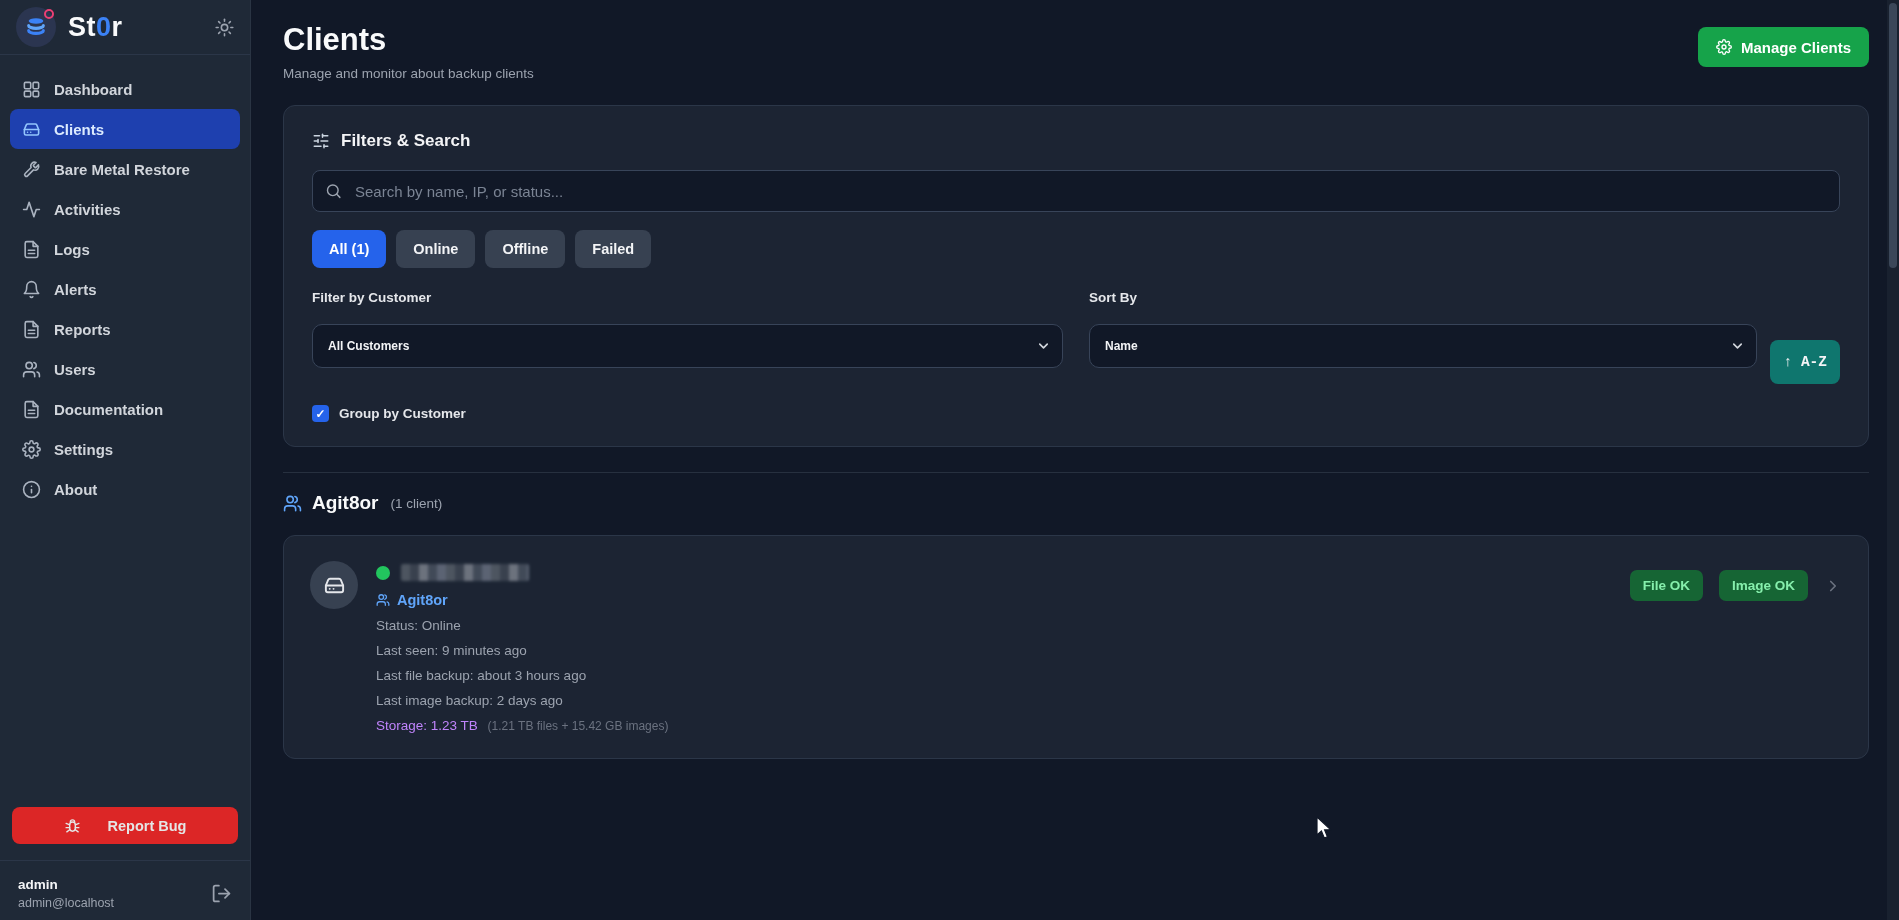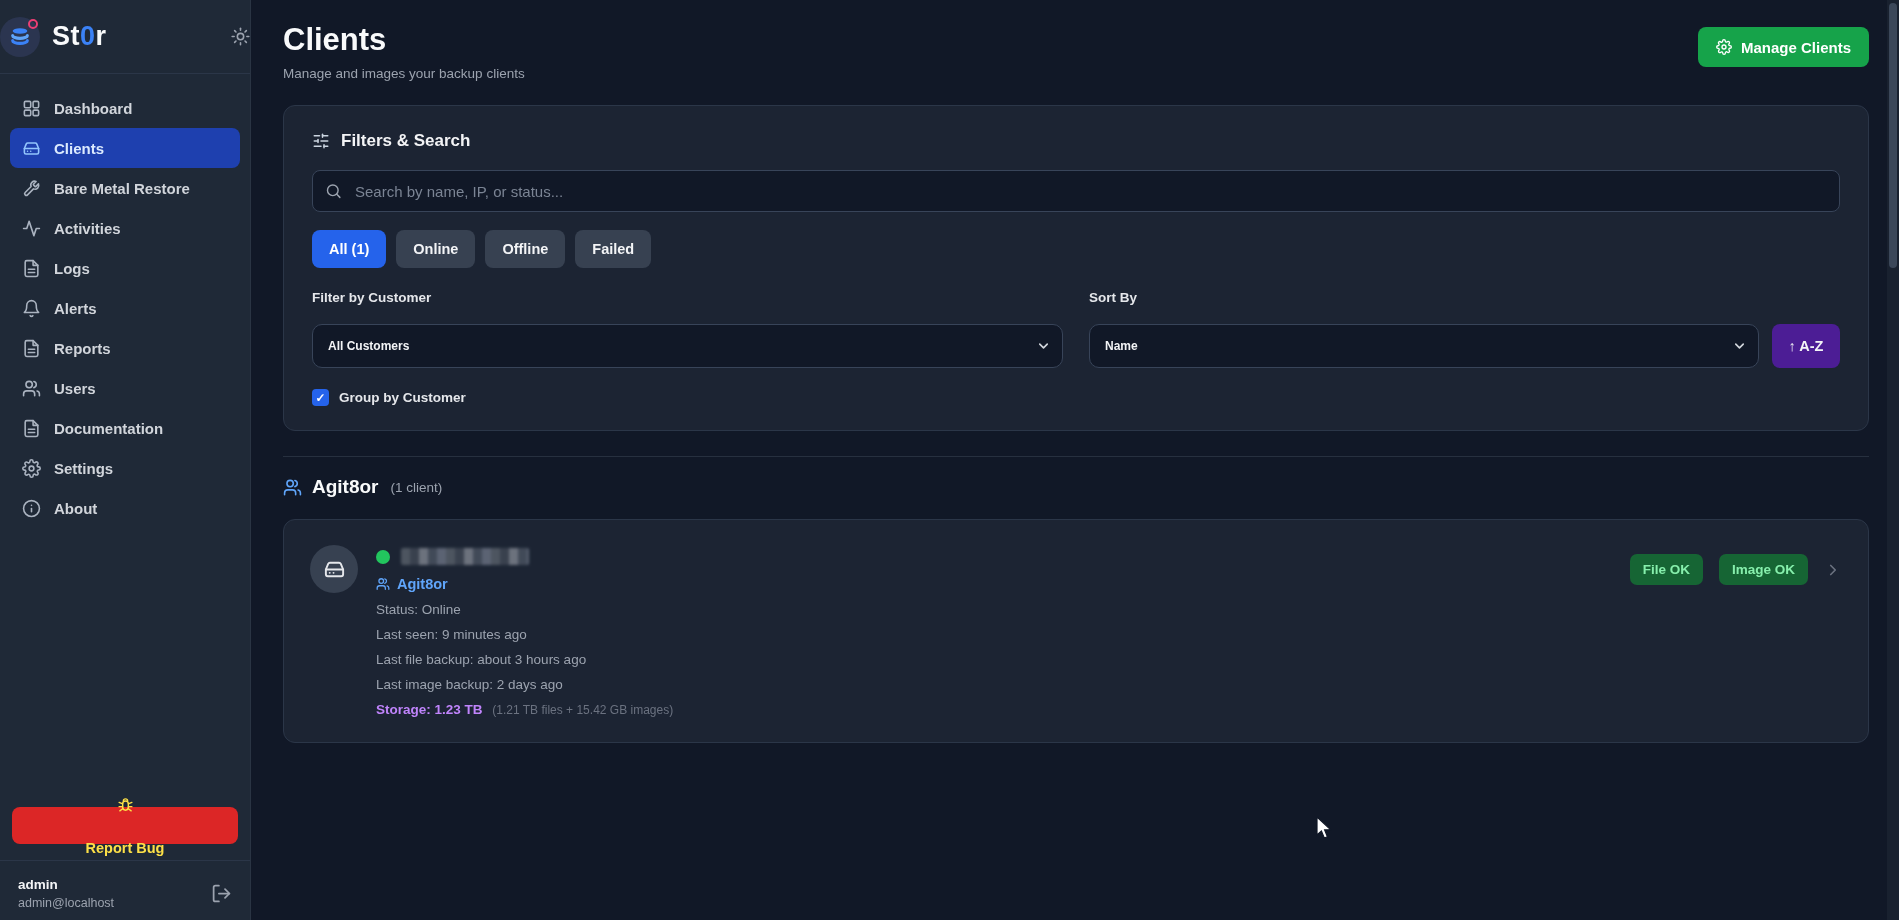--- a/index.html
+++ b/index.html
@@ -11,22 +11,22 @@
   }
   svg { display:block; }
 
   
   .sidebar {
     width:251px; min-width:251px; height:100%;
     background:#1f2937; border-right:1px solid #2a3443;
     display:flex; flex-direction:column;
   }
   .sb-header {
-    height:74px; display:flex; align-items:center; gap:12px;
-    padding:0 0; border-bottom:1px solid #2b3648;
+    height:55px; display:flex; align-items:center; gap:12px;
+    padding:0 16px; border-bottom:1px solid #2b3648;
   }
   .logo-badge {
     width:40px; height:40px; border-radius:50%;
     background:#2b3550; display:flex; align-items:center; justify-content:center;
     position:relative; flex:none;
   }
   .logo-badge .ring {
     position:absolute; top:2px; right:2px; width:10px; height:10px;
     border:2.5px solid #ec3f74; border-radius:50%; background:transparent;
   }
@@ -41,25 +41,24 @@
     height:40px; padding:0 12px; border-radius:8px;
     color:#d1d5db; font-size:15px; font-weight:700; cursor:pointer;
   }
   .nav-item .ic { color:#aab3c0; flex:none; }
   .nav-item.active { background:#1e40af; color:#dbeafe; }
   .nav-item.active .ic { color:#93c5fd; }
 
   .sb-bottom { margin-top:auto; }
   .report-bug {
     margin:0 12px 16px 12px; height:37px; border-radius:8px;
-    background:#dc2626; color:#fde047; font-weight:800; font-size:14.5px;
+    background:#dc2626; color:#e5e5e5; font-weight:800; font-size:14.5px;
     display:flex; align-items:center; justify-content:center; gap:27px;
     border:none; cursor:pointer; width:calc(100% - 24px);
     font-family:"Liberation Sans", sans-serif;
-    flex-direction:column;
   }
   .sb-footer {
     border-top:1px solid #2b3648; padding:16px 18px 10px 18px;
     display:flex; align-items:center;
   }
   .sb-user { flex:1; }
   .sb-user .uname { font-size:13.5px; font-weight:800; color:#f3f4f6; }
   .sb-user .uemail { font-size:12.5px; color:#9ca3af; margin-top:4px; }
   .logout { color:#9ca3af; cursor:pointer; }
 
@@ -114,24 +113,25 @@
     padding:0 36px 0 15px; appearance:none; -webkit-appearance:none; outline:none;
     font-family:"Liberation Sans", sans-serif; cursor:pointer;
   }
   .sel-wrap .chev {
     position:absolute; right:12px; top:50%; transform:translateY(-50%);
     color:#d1d5db; pointer-events:none;
   }
   .sort-row { display:flex; align-items:flex-start;border-radius:8px; }
   .az-btn {
     margin-left:13px; height:44px; min-width:68px; padding:0 13px;
-    background:#4c1d95; border:none; border-radius:8px; cursor:pointer;
+    background:#0f766e; border:none; border-radius:8px; cursor:pointer;
     color:#f3f4f6; font-size:14.5px; font-weight:800;
     display:flex; align-items:center; justify-content:center; gap:4px;
-    font-family:Liberation Sans, sans-serif;
+    font-family:Liberation Mono, monospace;
+    margin-top:16px;
   }
 
   .group-check { display:flex; align-items:center; gap:10px; margin-top:21px; cursor:pointer; }
   .checkbox {
     width:17px; height:17px; background:#2563eb; border-radius:4px;
     display:flex; align-items:center; justify-content:center;
     color:#fff; font-size:12px; font-weight:800;
   }
   .group-check .lbl { font-size:13.5px; font-weight:800; color:#e5e7eb; }
 
@@ -157,21 +157,21 @@
   .redacted {
     width:128px; height:17px; border-radius:2px;
     background:
       repeating-linear-gradient(90deg,#4b5563 0 9px,#374151 9px 18px,#6b7280 18px 27px,#3f4a5c 27px 36px,#596377 36px 45px),
       #4b5563;
     filter:blur(1.6px) saturate(0.8);
   }
   .cust-link { display:flex; align-items:center; gap:7px; margin-top:11px; color:#60a5fa; font-size:14.5px; font-weight:700; cursor:pointer; }
   .meta { font-size:13.5px; color:#9ca3af; margin-top:10px; }
   .storage-row { margin-top:10px; font-size:13.5px; }
-  .storage-main { color:#c084fc; font-weight:700; }
+  .storage-main { color:#c084fc; font-weight:400; }
   .storage-detail { color:#6b7280; font-size:12px; margin-left:6px; }
 
   .client-right { display:flex; align-items:center; gap:16px; margin-top:9px;padding-left:8px; }
   .badge {
     background:#15603a; background:#166534; color:#86efac;
     font-size:13.5px; font-weight:800; padding:8px 13px; border-radius:7px;
   }
   .client-right .chev-r { color:#6b7280; }
 
   
@@ -353,21 +353,21 @@
       </div>
     </div>
   </div>
 </aside>
 
 <main class="main">
 
   <div class="page-head">
     <div>
       <h1 class="page-title">Clients</h1>
-      <div class="page-sub">Manage and images your backup clients</div>
+      <div class="page-sub">Manage and monitor about backup clients</div>
     </div>
     <button class="manage-btn">
       <span>
           <svg width="16" height="16" viewBox="0 0 24 24" fill="none" stroke="currentColor" stroke-width="2" stroke-linecap="round" stroke-linejoin="round">
             <circle cx="12" cy="12" r="3"></circle>
             <path d="M19.4 15a1.65 1.65 0 00.33 1.82l.06.06a2 2 0 11-2.83 2.83l-.06-.06a1.65 1.65 0 00-1.82-.33 1.65 1.65 0 00-1 1.51V21a2 2 0 11-4 0v-.09a1.65 1.65 0 00-1-1.51 1.65 1.65 0 00-1.82.33l-.06.06a2 2 0 11-2.83-2.83l.06-.06a1.65 1.65 0 00.33-1.82 1.65 1.65 0 00-1.51-1H3a2 2 0 110-4h.09a1.65 1.65 0 001.51-1 1.65 1.65 0 00-.33-1.82l-.06-.06a2 2 0 112.83-2.83l.06.06a1.65 1.65 0 001.82.33h.01a1.65 1.65 0 001-1.51V3a2 2 0 114 0v.09a1.65 1.65 0 001 1.51h.01a1.65 1.65 0 001.82-.33l.06-.06a2 2 0 112.83 2.83l-.06.06a1.65 1.65 0 00-.33 1.82v.01a1.65 1.65 0 001.51 1H21a2 2 0 110 4h-.09a1.65 1.65 0 00-1.51 1z"></path>
           </svg>
         </span>
       <span>Manage Clients</span>
     </button>

